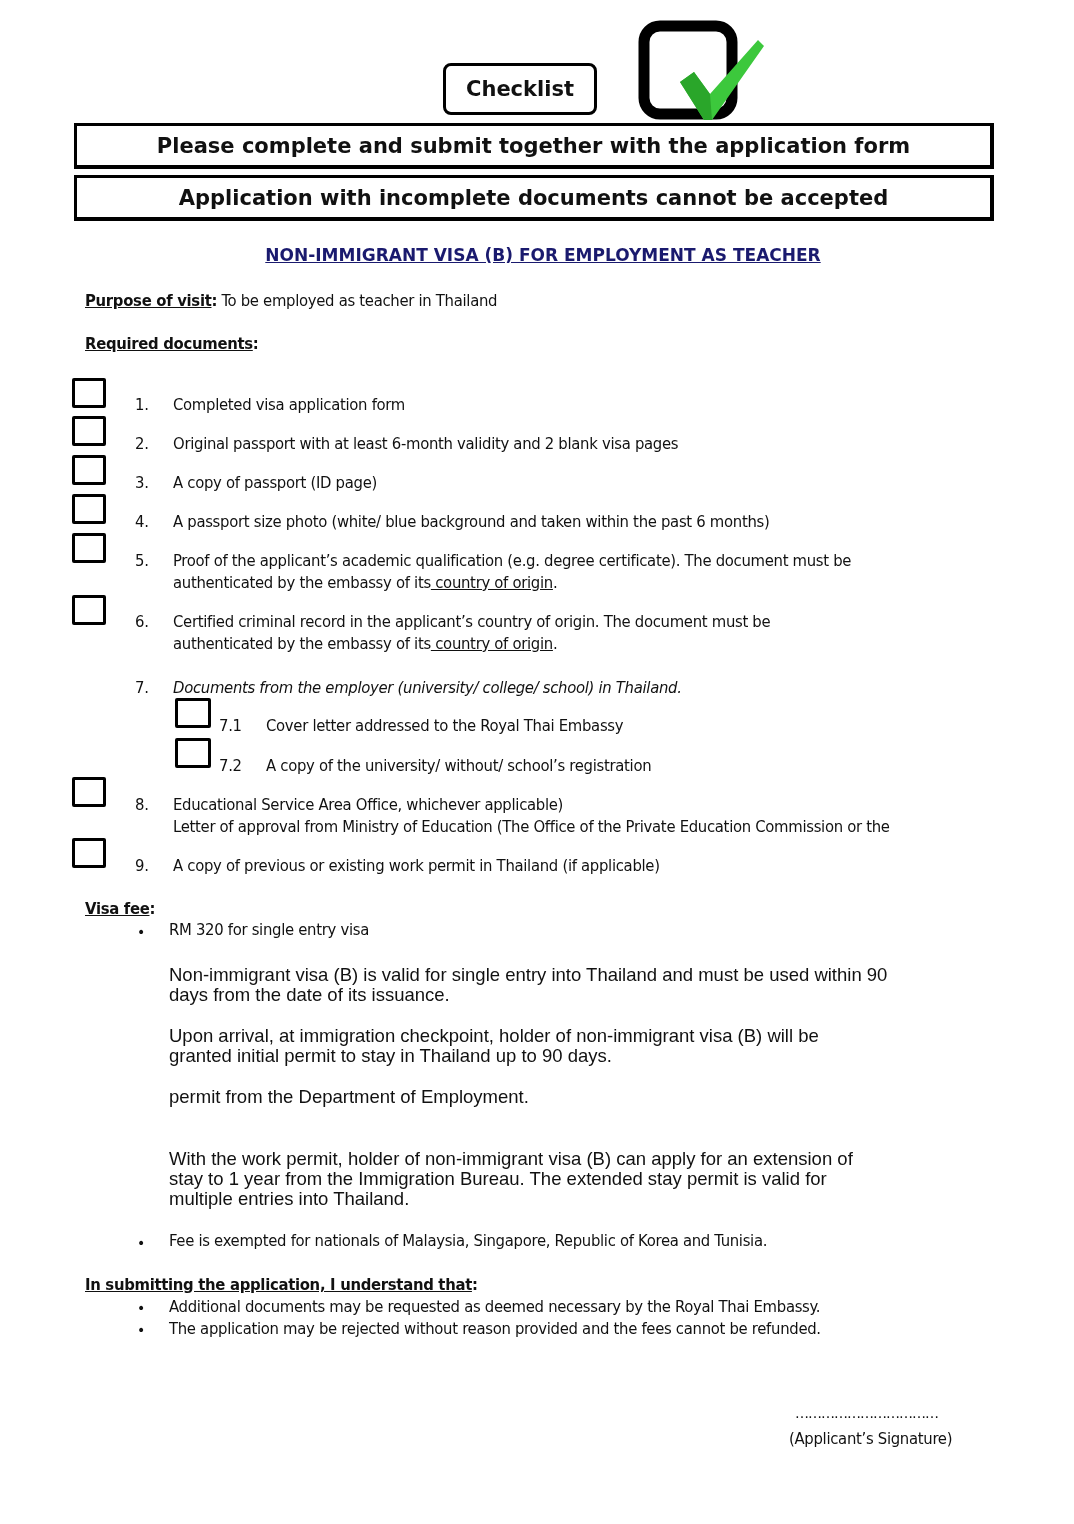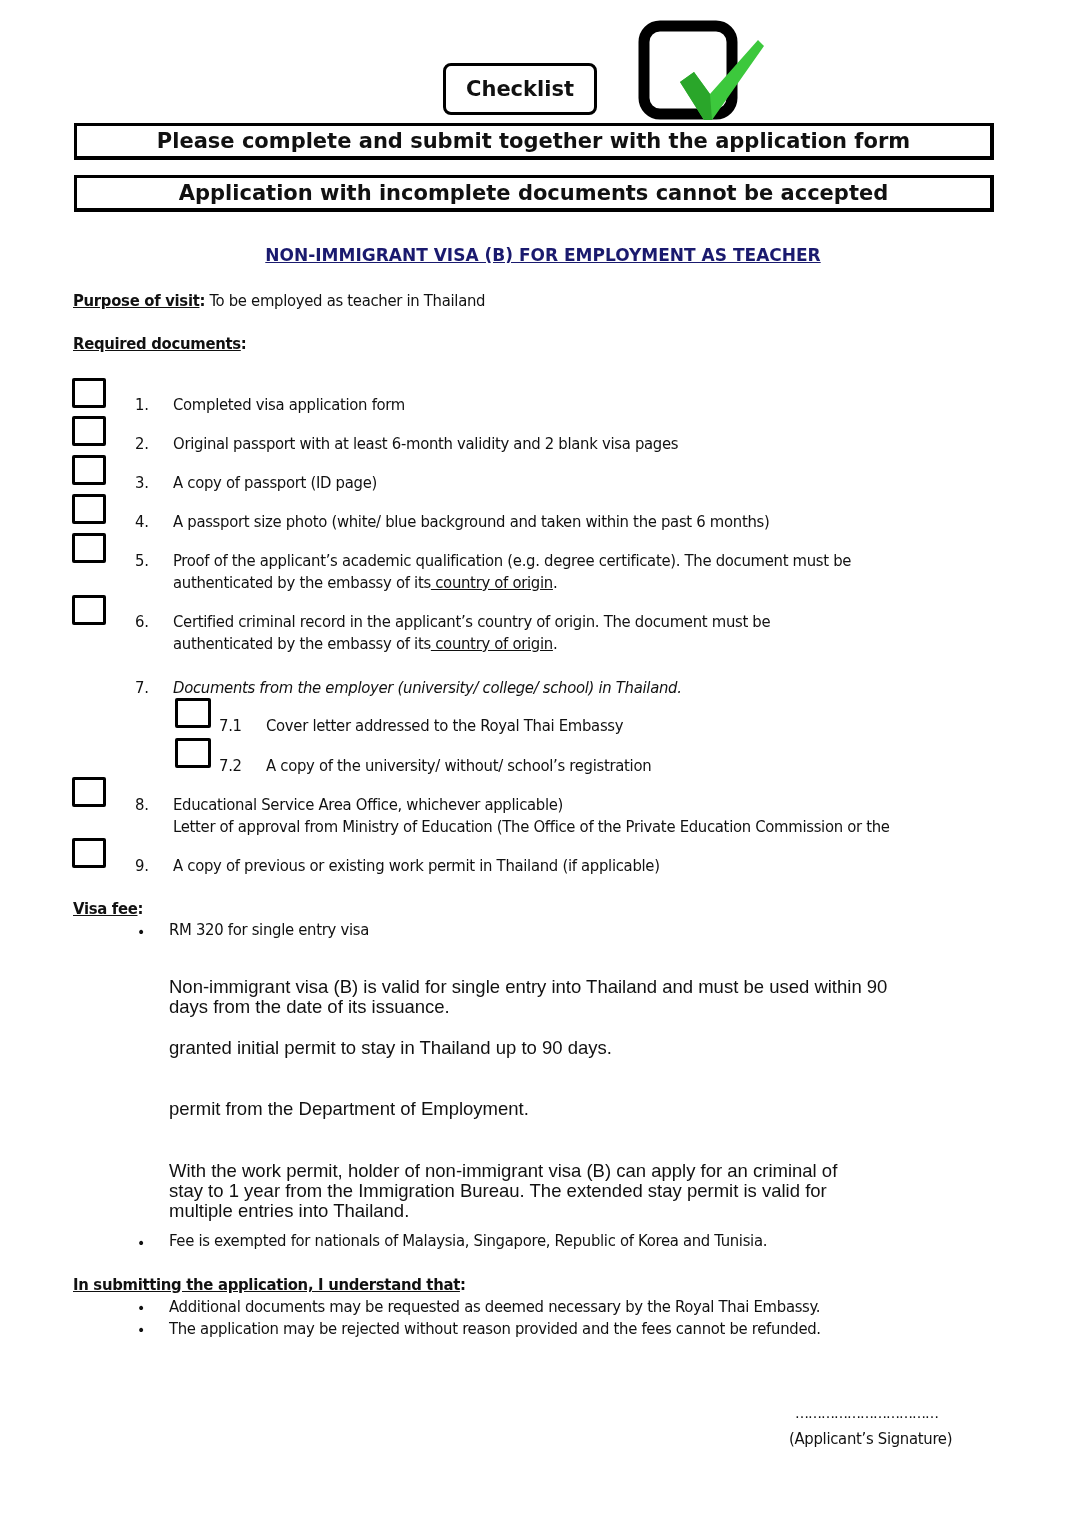--- a/index.html
+++ b/index.html
@@ -3,36 +3,36 @@
 <meta charset="utf-8">
 <style>
   html, body { margin: 0; padding: 0; background: #ffffff; }
   body { width: 1074px; height: 1524px; position: relative; overflow: hidden;
          font-family: "DejaVu Sans", sans-serif; color: #111; }
   .abs { position: absolute; }
   .checklist-tag { left: 443px; top: 63px; width: 154px; height: 52px; border: 3px solid #000;
     border-radius: 8px; box-sizing: border-box; display: flex; align-items: center; justify-content: center;
     font-weight: bold; font-size: 21px; }
   .logo { left: 636px; top: 20px; width: 130px; height: 100px; }
-  .banner { left: 74px; width: 920px; height: 37px; border: 3px solid #000; border-right-width: 4px;
+  .banner { left: 74px; width: 920px; height: 46px; border: 3px solid #000; border-right-width: 4px;
     border-bottom-width: 4px; box-sizing: border-box; display: flex; align-items: center; justify-content: center;
     font-weight: bold; font-size: 21px; }
   .banner1 { top: 123px; }
   .banner2 { top: 175px; }
   .title { left: 0; width: 1074px; top: 245px; text-align: center; font-weight: bold; font-size: 17px;
     color: #1a1a6e; }
   .title span { text-decoration: underline; padding-left: 12px; }
   .txt { font-family: "DejaVu Sans Condensed", "DejaVu Sans", sans-serif; font-size: 16.5px; letter-spacing: -0.3px; }
   .label { font-weight: bold; }
-  .label u { text-decoration: underline; }
+  .label u { text-decoration: underline; margin-left: 12px; }
   .box { width: 34px; height: 30px; border: 3.5px solid #000; border-radius: 2px; box-sizing: border-box; }
   .box-sm { width: 36px; height: 30px; border: 3.5px solid #000; box-sizing: border-box; border-radius: 2px; }
   .num { width: 30px; text-align: left; }
   .item-text { left: 173px; line-height: 22px; }
-  .arial { font-family: "Liberation Sans", sans-serif; font-size: 18.5px; line-height: 20px; letter-spacing: 0; margin-top: 12px; }
+  .arial { font-family: "Liberation Sans", sans-serif; font-size: 18.5px; line-height: 20px; letter-spacing: 0; }
   .bullet { font-size: 14px; }
   .under { text-decoration: underline; }
 </style>
 </head>
 <body>
 
 <div class="abs checklist-tag">
   <span>Checklist</span>
 </div>
 <div class="abs logo">
@@ -117,27 +117,28 @@
   <u>Visa fee</u><span>:</span>
 </div>
 <div class="abs bullet" style="left:137px; top:924px;">•</div>
 <div class="abs txt" style="left:169px; top:920px;">RM 320 for single entry visa</div>
 
 <div class="abs arial" style="left:169px; top:965px;">
   <div>Non-immigrant visa (B) is valid for single entry into Thailand and must be used within 90</div>
   <div>days from the date of its issuance.</div>
 </div>
 <div class="abs arial" style="left:169px; top:1026px;">
+  <div>Upon arrival, at immigration checkpoint, holder of non-immigrant visa (B) will be</div>
   <div>granted initial permit to stay in Thailand up to 90 days.</div>
 </div>
 <div class="abs arial" style="left:169px; top:1087px;">
   <div>permit from the Department of Employment.</div>
 </div>
 <div class="abs arial" style="left:169px; top:1149px;">
-  <div>With the work permit, holder of non-immigrant visa (B) can apply for an criminal of</div>
+  <div>With the work permit, holder of non-immigrant visa (B) can apply for an extension of</div>
   <div>stay to 1 year from the Immigration Bureau. The extended stay permit is valid for</div>
   <div>multiple entries into Thailand.</div>
 </div>
 
 <div class="abs bullet" style="left:137px; top:1235px;">•</div>
 <div class="abs txt" style="left:169px; top:1231px;">Fee is exempted for nationals of Malaysia, Singapore, Republic of Korea and Tunisia.</div>
 
 <div class="abs txt label" style="left:73px; top:1275px;">
   <u>In submitting the application, I understand that</u><span>:</span>
 </div>

